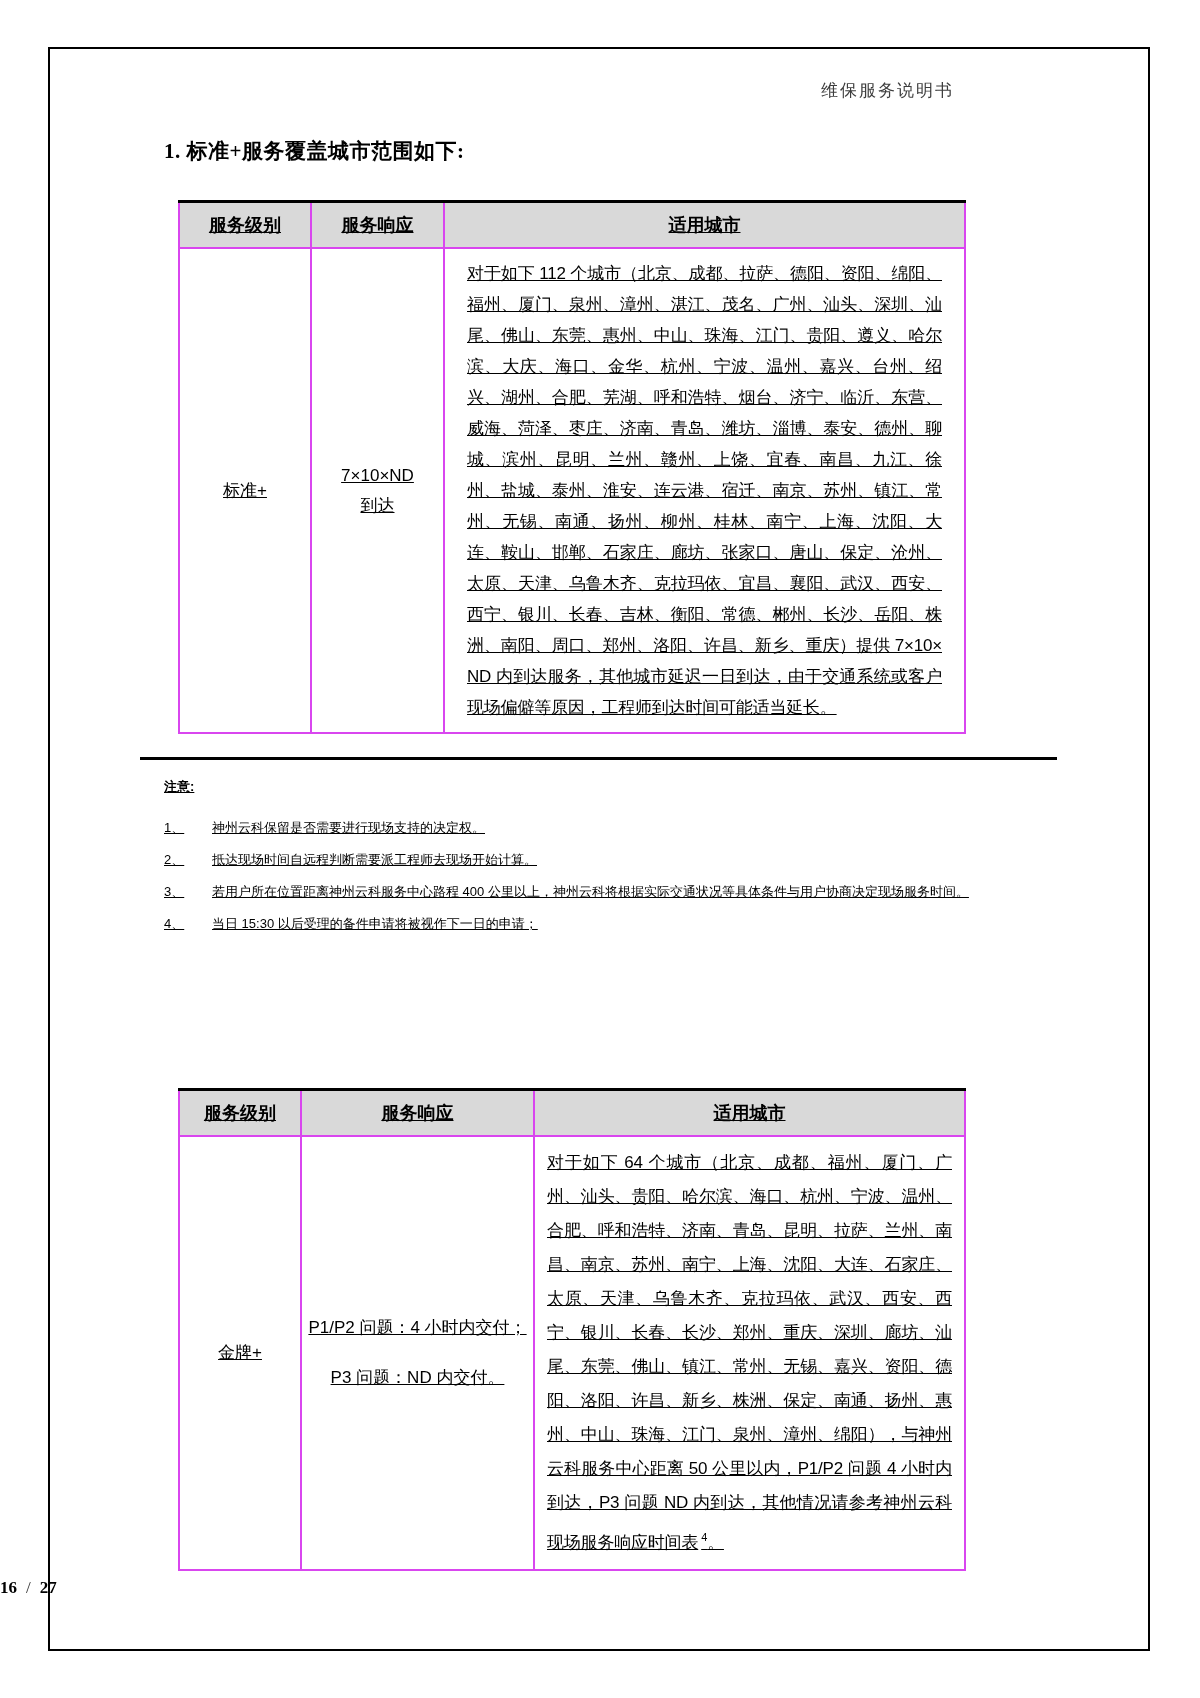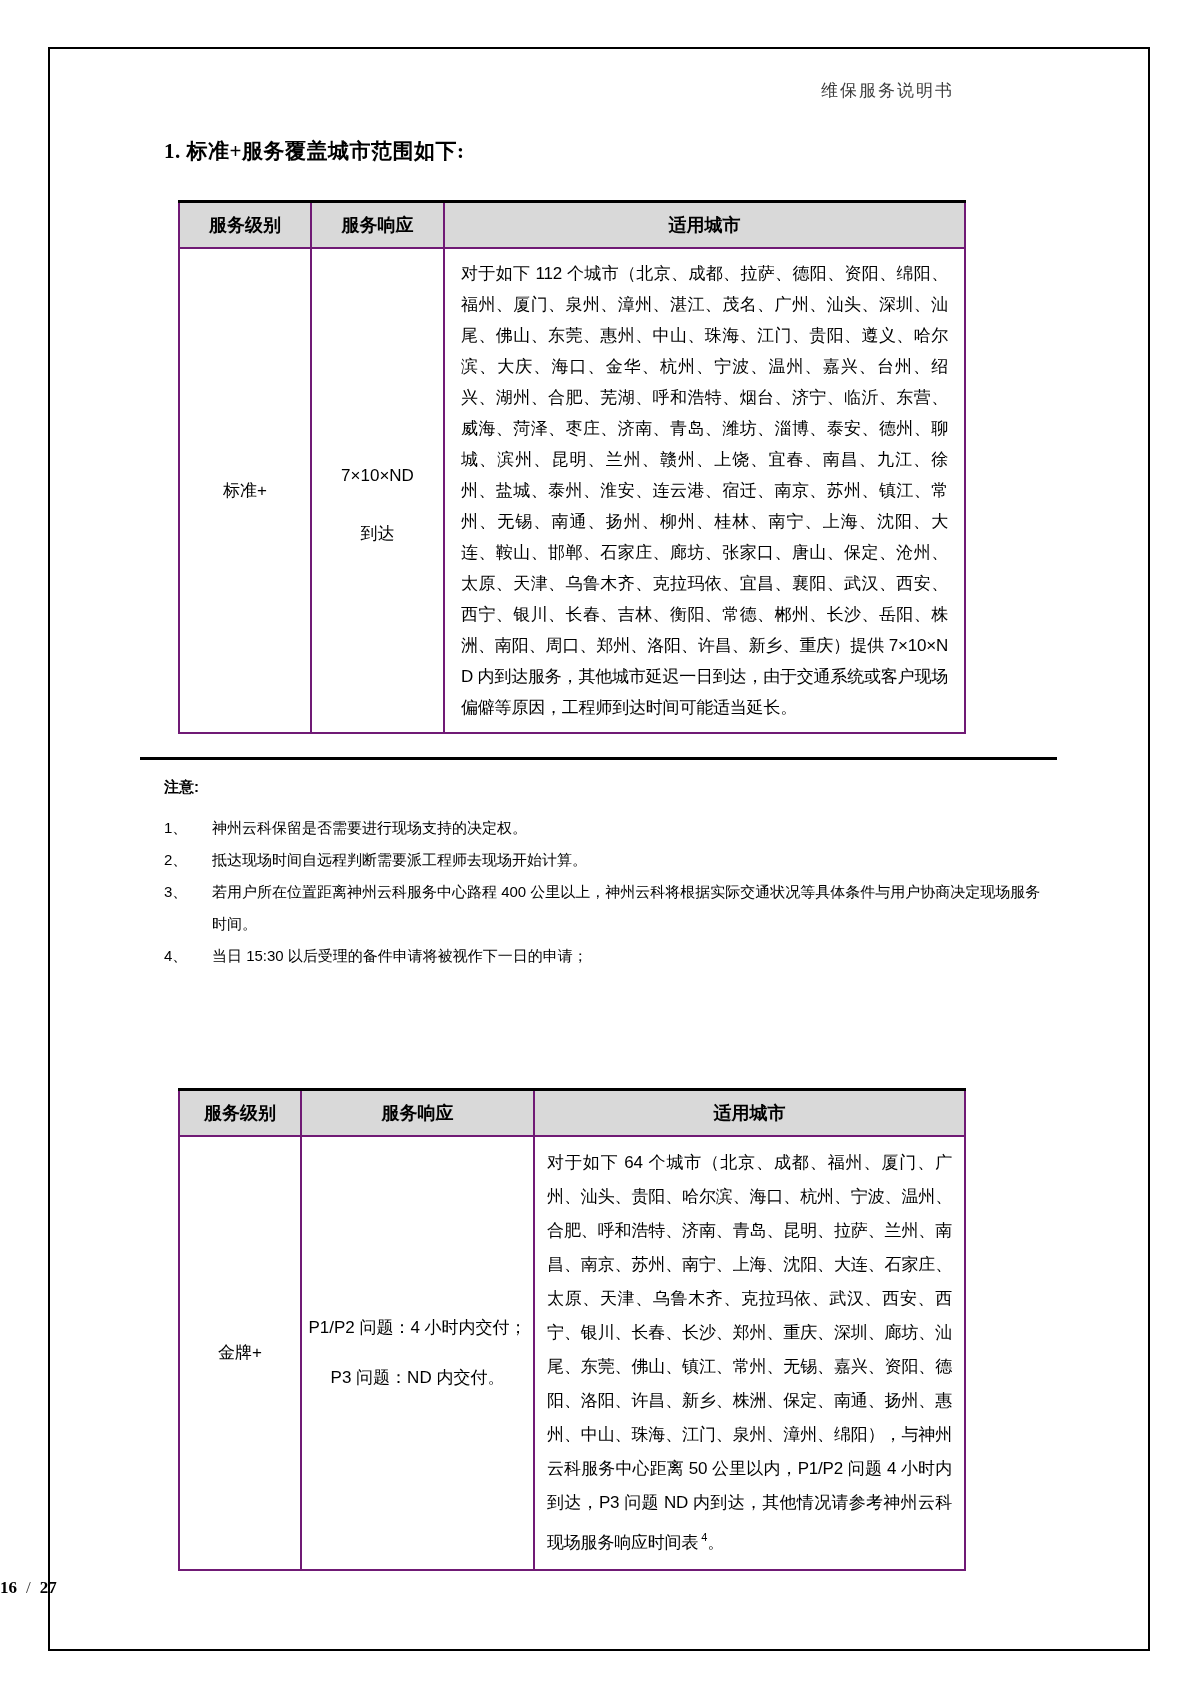--- a/index.html
+++ b/index.html
@@ -41,21 +41,21 @@
   table.svc-table {
     position: absolute;
     left: 178px;
     width: 786px;
     border-collapse: collapse;
     table-layout: fixed;
     border-top: 3px solid #000;
   }
   #table1 { top: 200px; }
   #table2 { top: 1088px; }
-  .svc-table th, .svc-table td { border: 2px solid #701a75; }
+  .svc-table th, .svc-table td { border: 2px solid #d946ef; text-decoration: underline; }
   .svc-table thead th {
     background: #d9d9d9;
     font-size: 18px;
     font-weight: 700;
     height: 44px;
     text-align: center;
     padding: 0;
   }
   .cell-center {
     text-align: center;
@@ -63,38 +63,39 @@
     font-size: 17px;
     padding: 4px;
   }
   .cities-cell {
     font-size: 17px;
     text-align: justify;
     vertical-align: top;
     word-break: break-all;
     letter-spacing: -0.2px;
   }
-  #table1 .cities-cell { padding: 9px 16px; line-height: 31px; }
+  #table1 .cities-cell { padding: 9px 22px; line-height: 31px; }
   #table2 .cities-cell { padding: 9px 12px; line-height: 34px; margin-left: 40px; }
-  .resp-line { display: block; line-height: 30px; margin-top: 28px; }
+  .resp-line { display: block; line-height: 30px; }
   .resp-para { margin: 0; line-height: 34px; }
   .resp-para + .resp-para { margin-top: 16px; }
   .sup4 { font-size: 11px; vertical-align: super; margin-left: 3px; }
 
   .divider {
     position: absolute;
     left: 140px; top: 757px;
     width: 917px; height: 3px;
     background: #000;
   }
   .notes {
     position: absolute;
     left: 164px; top: 774px;
     width: 882px;
-    font-size: 15px;
+    font-size: 13px;
+    text-decoration: underline;
   }
   .notes-label { font-weight: 700; line-height: 26px; margin-bottom: 12px; }
   .note-item { display: flex; line-height: 32px; }
   .note-num { width: 48px; flex: none; }
   .note-text { flex: 1; }
 
   .footer {
     position: absolute;
     top: 1578px; left: 0;
     width: 1200px;

